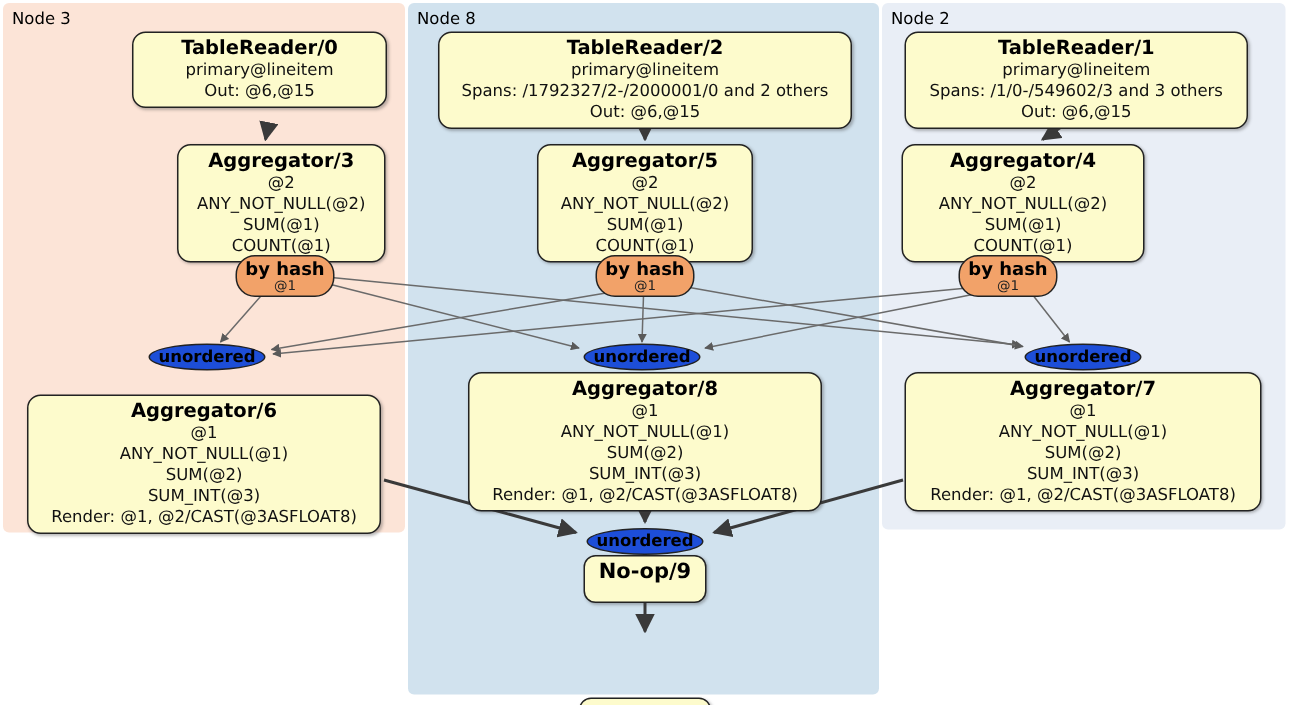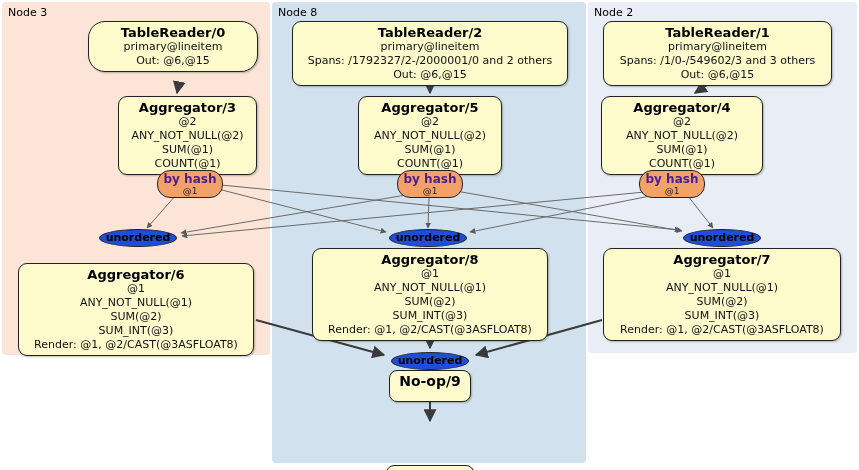--- a/index.html
+++ b/index.html
@@ -18,21 +18,21 @@
     position:absolute;z-index:2;background:#fdfbcc;border:1.4px solid #222;
     border-radius:9px;text-align:center;padding:3px 4px;box-sizing:border-box;
     box-shadow:1px 1px 2px rgba(60,60,60,0.35);
   }
   .ptitle{font-size:13px;font-weight:bold;line-height:15px;color:#000;white-space:nowrap;}
   .pline{font-size:11px;line-height:14px;color:#111;white-space:nowrap;}
   .router{
     position:absolute;z-index:3;background:#f2a269;border:1.4px solid #222;
     border-radius:13px;text-align:center;box-sizing:border-box;
   }
-  .router-label{font-size:12px;font-weight:bold;line-height:14px;margin-top:1px;color:#4c1d95;}
+  .router-label{font-size:12px;font-weight:bold;line-height:14px;margin-top:1px;color:#000000;}
   .router-sub{font-size:9px;line-height:10px;color:#222;}
   .sync{
     position:absolute;z-index:3;background:#1d4ed8;border:1.4px solid #222;
     border-radius:50%;text-align:center;box-sizing:border-box;
   }
   .sync-label{font-size:11px;font-weight:bold;line-height:15px;color:#000;}
   .terminal{
     position:absolute;z-index:2;background:#fdfbcc;border:1.6px solid #222;
     border-radius:8px;text-align:center;box-sizing:border-box;
     box-shadow:1px 1px 2px rgba(60,60,60,0.35);
@@ -78,21 +78,21 @@
       <line x1="221" y1="185" x2="680" y2="230" marker-end="url(#ahs)"></line>
       <line x1="429" y1="197" x2="428" y2="228" marker-end="url(#ahs)"></line>
       <line x1="406" y1="195" x2="181" y2="233" marker-end="url(#ahs)"></line>
       <line x1="456" y1="191" x2="682" y2="231" marker-end="url(#ahs)"></line>
       <line x1="688" y1="196" x2="713" y2="228" marker-end="url(#ahs)"></line>
       <line x1="645" y1="192" x2="182" y2="236" marker-end="url(#ahs)"></line>
       <line x1="650" y1="196" x2="470" y2="232" marker-end="url(#ahs)"></line>
     </g>
   </svg>
 
-  <div class="proc" style="left:88px;top:21px;width:170px;border-radius:17px;">
+  <div class="proc" style="left:88px;top:21px;width:170px;">
     <div class="ptitle">TableReader/0</div>
     <div class="pline">primary@lineitem</div>
     <div class="pline">Out: @6,@15</div>
   </div>
   <div class="proc" style="left:292px;top:21px;width:276px;">
     <div class="ptitle">TableReader/2</div>
     <div class="pline">primary@lineitem</div>
     <div class="pline">Spans: /1792327/2-/2000001/0 and 2 others</div>
     <div class="pline">Out: @6,@15</div>
   </div>

